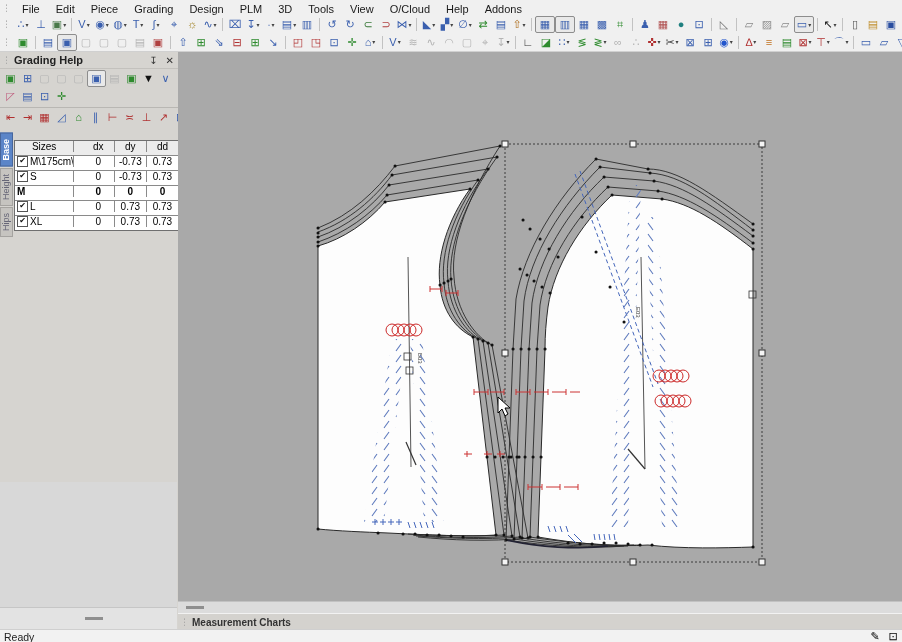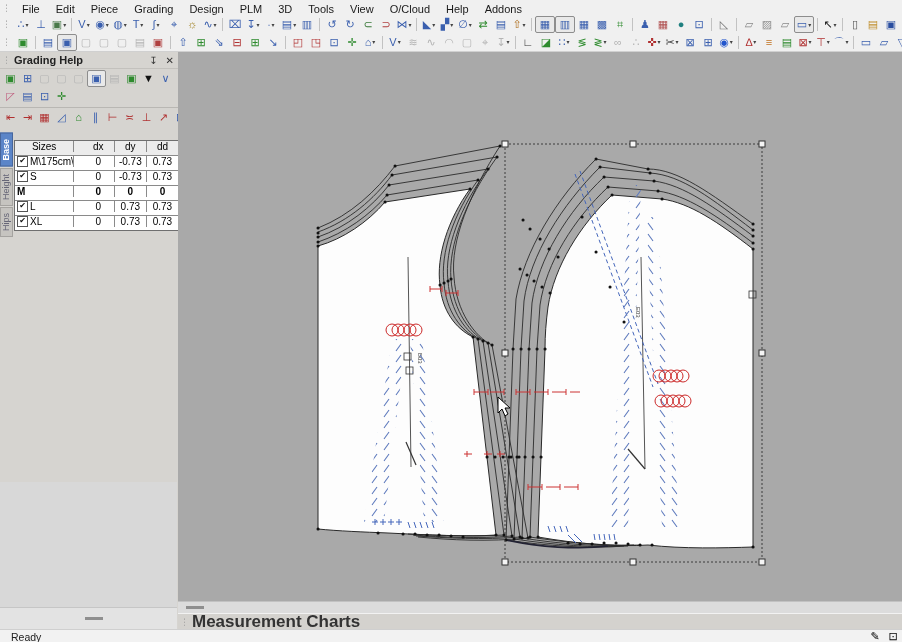--- a/index.html
+++ b/index.html
@@ -58,25 +58,25 @@
   .pdash{position:absolute;left:85px;top:9px;width:18px;height:3px;background:#8f8f8f;}
   
   .pieces{position:absolute;left:178px;top:52px;width:724px;height:577px;background:#a9a9a9;}
   .pwtitle{height:15px;display:flex;align-items:center;background:#aeaeae;border-bottom:1px solid #9b9b9b;}
   .pwtitle .t{font-size:11px;color:#2a2a2a;}
   .canvas{position:absolute;left:0;top:15px;width:724px;height:534px;}
   .hscroll{position:absolute;left:0;top:549px;width:724px;height:12px;background:#dcdcdc;border-top:1px solid #c2c2c2;}
   .hthumb{position:absolute;left:8px;top:4px;width:18px;height:3px;background:#8f8f8f;}
   .mbar{position:absolute;left:0;top:561px;width:724px;height:16px;background:#d4d2ce;
         border-top:1px solid #f2f2f2;display:flex;align-items:center;}
-  .mbar .t{font-size:17px;color:#333;font-weight:bold;}
+  .mbar .t{font-size:10px;color:#333;font-weight:bold;}
   
   .status{position:absolute;left:0;top:629px;width:902px;height:13px;background:#f2f2f2;
           border-top:1px solid #cfcfcf;display:flex;align-items:center;}
-  .status .t{font-size:10.5px;color:#222;padding-left:11px;flex:1;}
+  .status .t{font-size:10.5px;color:#222;padding-left:4px;flex:1;}
 </style>
 </head>
 <body>
 
 <div class="app">
 
   <div class="menubar">
     <span class="grip">⋮</span>
     <span id="menu-items"><span class="mitem">File</span><span class="mitem">Edit</span><span class="mitem">Piece</span><span class="mitem">Grading</span><span class="mitem">Design</span><span class="mitem">PLM</span><span class="mitem">3D</span><span class="mitem">Tools</span><span class="mitem">View</span><span class="mitem">O/Cloud</span><span class="mitem">Help</span><span class="mitem">Addons</span></span>
   </div>

